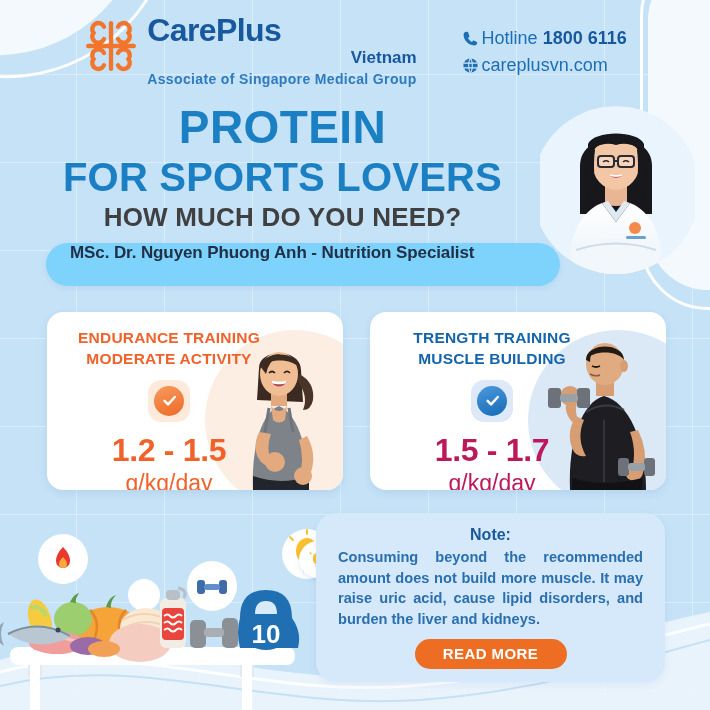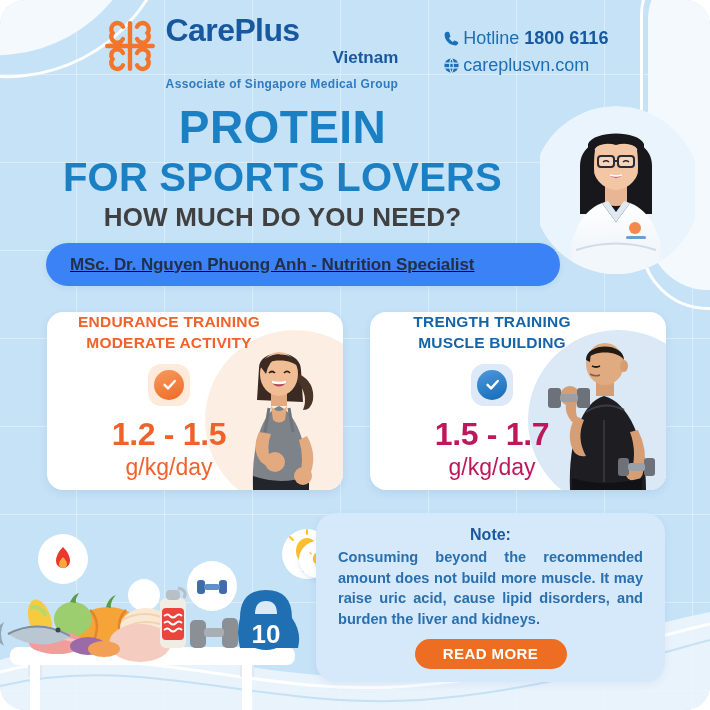--- a/index.html
+++ b/index.html
@@ -8,21 +8,20 @@
   }
   body {
     font-family: "Liberation Sans", sans-serif;
   }
   .poster {
     position: relative;
     width: 710px;
     height: 710px;
     overflow: hidden;
     background: #c5e2f7;
-    border-radius: 25px;
   }
   
   .grid {
     position: absolute; inset: 0;
     background-image:
       linear-gradient(to right, rgba(255,255,255,0.38) 1px, transparent 1px),
       linear-gradient(to bottom, rgba(255,255,255,0.38) 1px, transparent 1px);
     background-size: 88px 88px;
     background-position: -12px -14px;
     pointer-events: none;
@@ -81,22 +80,22 @@
   .logo-word {
     font-size: 32px; font-weight: 700; color: #17589f;
     letter-spacing: -0.6px; line-height: 1.0;
   }
   .logo-word .plus { color: #17589f; }
   .logo-country {
     text-align: right; color: #17589f; font-size: 17px;
     font-weight: 600; line-height: 1.25; margin-top: 1px;
   }
   .logo-assoc {
-    color: #2f7bbf; font-size: 12px; font-weight: 700;
-    letter-spacing: .35px; margin-top: 9px; white-space: nowrap;
+    color: #2f7bbf; font-size: 14px; font-weight: 700;
+    letter-spacing: .35px; margin-top: 3px; white-space: nowrap;
   }
   .contact-block {
     display: flex; flex-direction: column; gap: 6px; margin-top: 14px;
   }
   .contact-row { display: flex; align-items: center; gap: 2px; }
   .contact-ico { width: 19px; height: 19px; flex: 0 0 19px; }
   .contact-txt { font-size: 18px; color: #1d6fb5; font-weight: 400; }
   .contact-txt b { font-weight: 700; color: #17589f; }
 
   
@@ -114,24 +113,23 @@
   }
   .title-3 {
     position: absolute; left: 0; width: 565px; top: 204px;
     text-align: center;
     font-size: 26px; font-weight: 700; color: #404040;
     letter-spacing: .2px; line-height: 1;
   }
   .name-pill {
     position: absolute;
     left: 46px; top: 243px; width: 514px; height: 43px;
-    background: #3b82f6; border-radius: 22px;
-    display: flex; align-items: center;
+    background: #7dd3fc; border-radius: 22px;
+    display: flex; align-items: flex-start;
     box-shadow: 0 2px 6px rgba(30,80,140,0.08);
-    text-decoration: underline;
   }
   .name-pill span {
     margin-left: 24px;
     font-size: 17px; font-weight: 700; color: #223047;
     letter-spacing: -.1px;
   }
 
   
   .doctor {
     position: absolute; left: 540px; top: 104px;
@@ -147,20 +145,21 @@
     overflow: hidden;
     box-shadow: 0 3px 9px rgba(40,90,150,0.10);
   }
   .card-left  { left: 47px;  width: 296px; }
   .card-right { left: 370px; width: 296px; }
   .card-blobbg { position: absolute; border-radius: 50%; }
   .card-left .card-blobbg  { right: -42px; top: 18px; width: 180px; height: 180px; background: #fdeee3; }
   .card-right .card-blobbg { right: -42px; top: 18px; width: 180px; height: 180px; background: #dbe8f6; }
   .card-head {
     position: relative; text-align: center;
+    padding-top: 16px;
     font-size: 15.5px; font-weight: 800; line-height: 1.35;
     letter-spacing: .2px;
   }
   .card-left  .card-head { color: #f1622a; width: 244px; }
   .card-right .card-head { color: #1364ab; width: 244px; }
   .badge {
     position: relative;
     width: 42px; height: 42px; border-radius: 13px;
     margin: 10px 0 0 102px;
     display: flex; align-items: center; justify-content: center;

